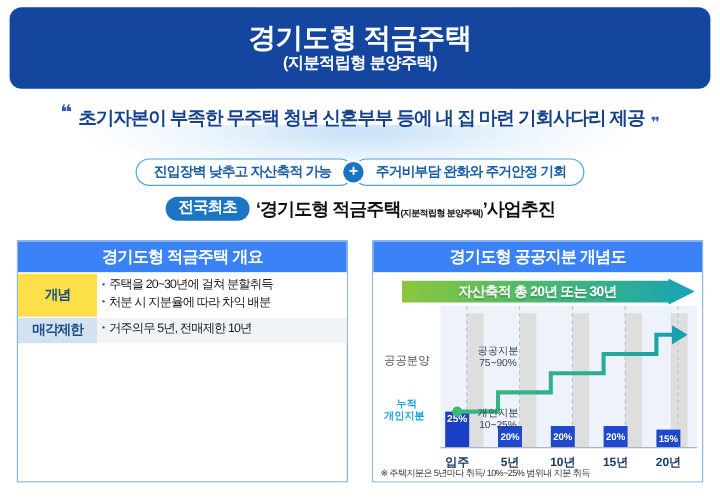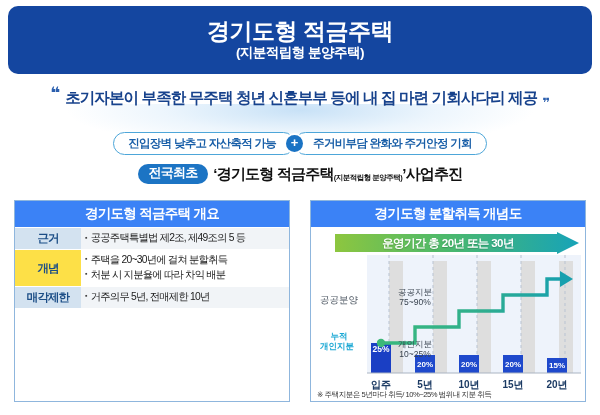--- a/index.html
+++ b/index.html
@@ -324,26 +324,20 @@
         <span>’</span>
         <span>사업추진</span>
     </div>
   </div>
 
   <div class="panel panel-left">
     <div class="panel-head">경기도형 적금주택 개요</div>
     <table class="table">
       <tbody>
 
-        <tr class="row-a">
-          <td class="cell-label">근거</td>
-          <td class="cell-body">
-            <span class="bullet-line">공공주택특별법 제2조, 제49조의 5 등</span>
-          </td>
-        </tr>
 
         <tr class="row-b">
           <td class="cell-label">개념</td>
           <td class="cell-body">
             <span class="bullet-line">주택을 20~30년에 걸쳐 분할취득</span>
             <span class="bullet-line">처분 시 지분율에 따라 차익 배분</span>
           </td>
         </tr>
 
 
@@ -353,36 +347,36 @@
           <td class="cell-body">
             <span class="bullet-line">거주의무 5년, 전매제한 10년</span>
           </td>
         </tr>
 
       </tbody>
     </table>
   </div>
 
   <div class="panel panel-right">
-    <div class="panel-head">경기도형 분할취득 개념도</div>
+    <div class="panel-head">경기도형 공공지분 개념도</div>
 
     <div class="chart-wrap">
 
       <div class="arrow-banner">
         <svg width="244" height="22" viewBox="0 0 244 22" xmlns="http://www.w3.org/2000/svg">
           <defs>
             <linearGradient id="gradArrow" x1="0" y1="0" x2="1" y2="0">
               <stop offset="0%" stop-color="#8dc63f"></stop>
               <stop offset="45%" stop-color="#4cb96b"></stop>
               <stop offset="100%" stop-color="#17a3b8"></stop>
             </linearGradient>
           </defs>
           <path d="M0,2 L222,2 L222,0 L244,11 L222,22 L222,20 L0,20 Z" fill="url(#gradArrow)"></path>
         </svg>
-        <div class="arrow-banner-label">운영기간 총 20년 또는 30년</div>
+        <div class="arrow-banner-label">자산축적 총 20년 또는 30년</div>
       </div>
 
       <div class="plot">
         <svg width="276" height="148" viewBox="0 0 276 148" xmlns="http://www.w3.org/2000/svg">
 
           <rect x="56" y="0" width="214" height="118" fill="#eef3fb"></rect>
 
           <rect x="78" y="6" width="14" height="112" fill="#dedede"></rect>
           <rect x="122" y="6" width="14" height="112" fill="#dedede"></rect>
           <rect x="166" y="6" width="14" height="112" fill="#dedede"></rect>

